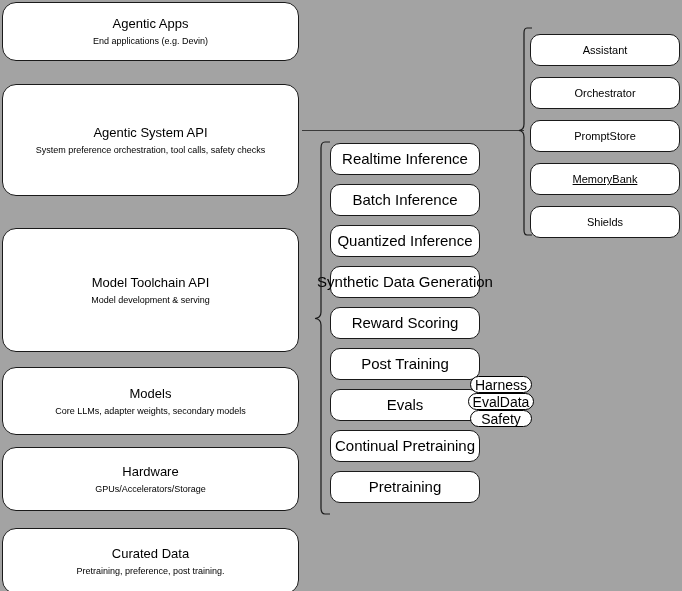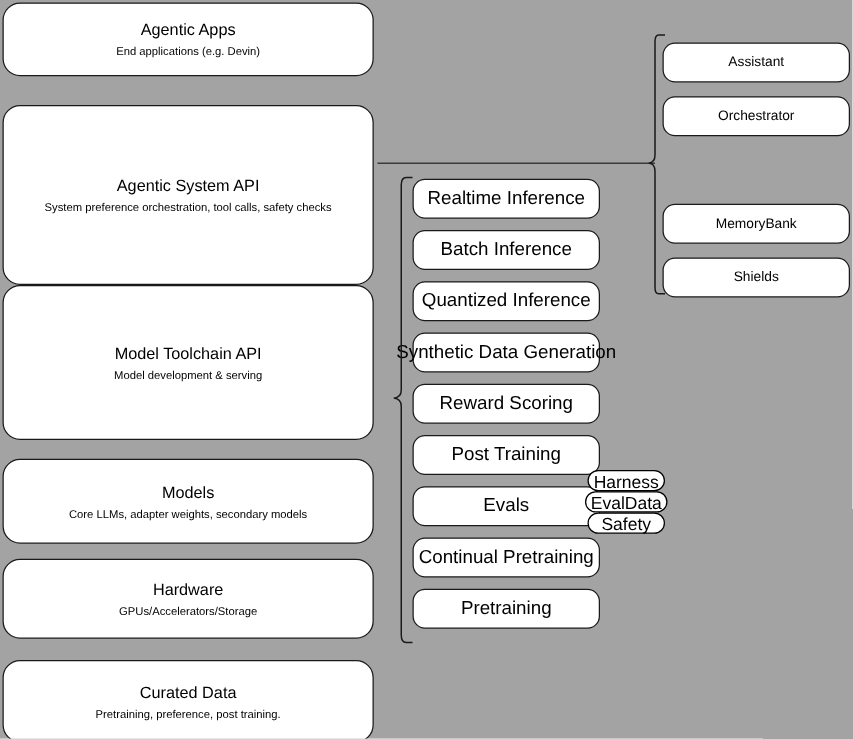--- a/index.html
+++ b/index.html
@@ -108,21 +108,21 @@
 </head>
 <body>
 
 <div id="canvas">
 
   <div class="node layer" style="top:2px; height:59px;">
     <div class="title">Agentic Apps</div>
     <div class="subtitle">End applications (e.g. Devin)</div>
   </div>
 
-  <div class="node layer" style="top:84px; height:144px;">
+  <div class="node layer" style="top:84px; height:112px;">
     <div class="title">Agentic System API</div>
     <div class="subtitle">System preference orchestration, tool calls, safety checks</div>
   </div>
 
   <div class="node layer" style="top:228px; height:124px;">
     <div class="title">Model Toolchain API</div>
     <div class="subtitle">Model development &amp; serving</div>
   </div>
 
   <div class="node layer" style="top:367px; height:68px;">
@@ -151,21 +151,24 @@
       <path class="brace-path" d="M16,2 L11,2 Q8,2 8,7 L8,98 Q8,104 3,104.5 Q8,105 8,111 L8,204 Q8,209 11,209 L16,209"></path>
     </svg>
   </div>
 
   <div class="node rgt" style="top:34px;">
     <div class="title">Assistant</div>
   </div>
   <div class="node rgt" style="top:77px;">
     <div class="title">Orchestrator</div>
   </div>
-  <div class="node rgt" style="top:163px;">
+  <div class="node rgt" style="top:120px;">
+    <div class="title">PromptStore</div>
+  </div>
+  <div class="node rgt" style="top:163px;text-decoration:underline;">
     <div class="title">MemoryBank</div>
   </div>
   <div class="node rgt" style="top:206px;">
     <div class="title">Shields</div>
   </div>
 
   <div class="connector" style="left:310px; top:140px; width:22px; height:380px;">
     <svg width="22" height="380" viewBox="0 0 22 380">
       <path class="brace-path" d="M20,2 L15,2 Q11,2 11,8 L11,172 Q11,178 5,178.5 Q11,179 11,185 L11,368 Q11,374 15,374 L20,374"></path>
     </svg>

